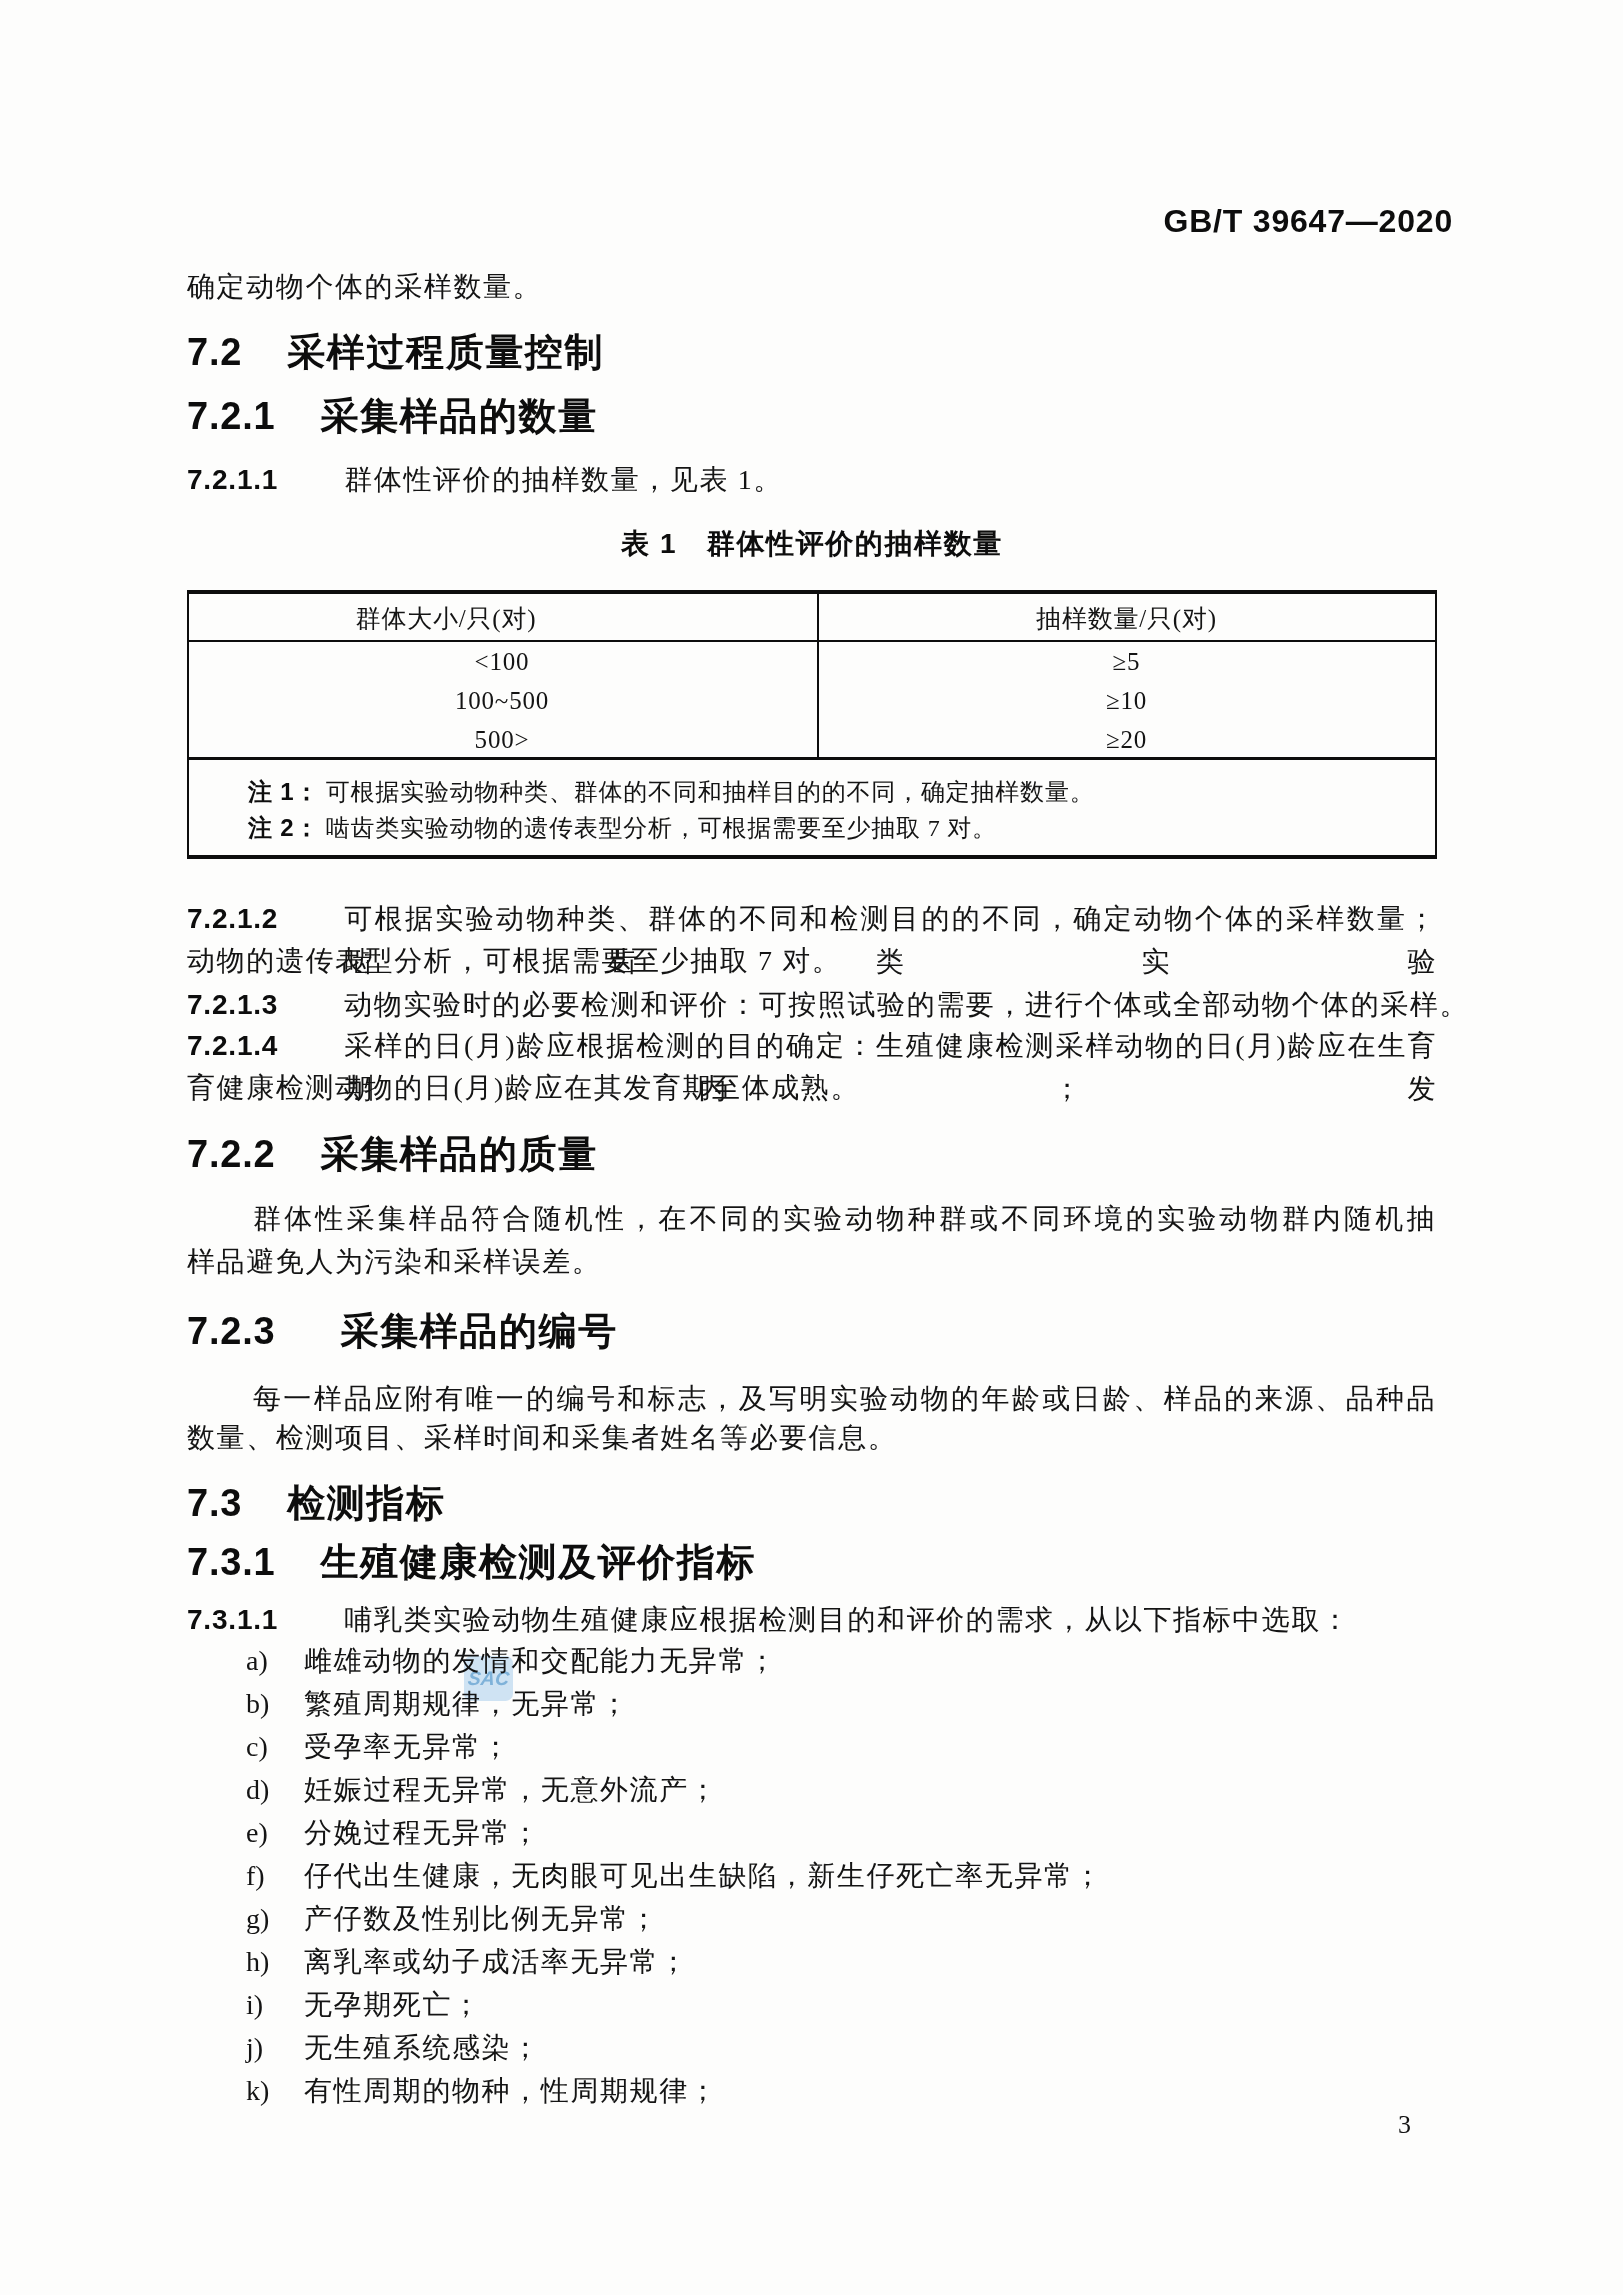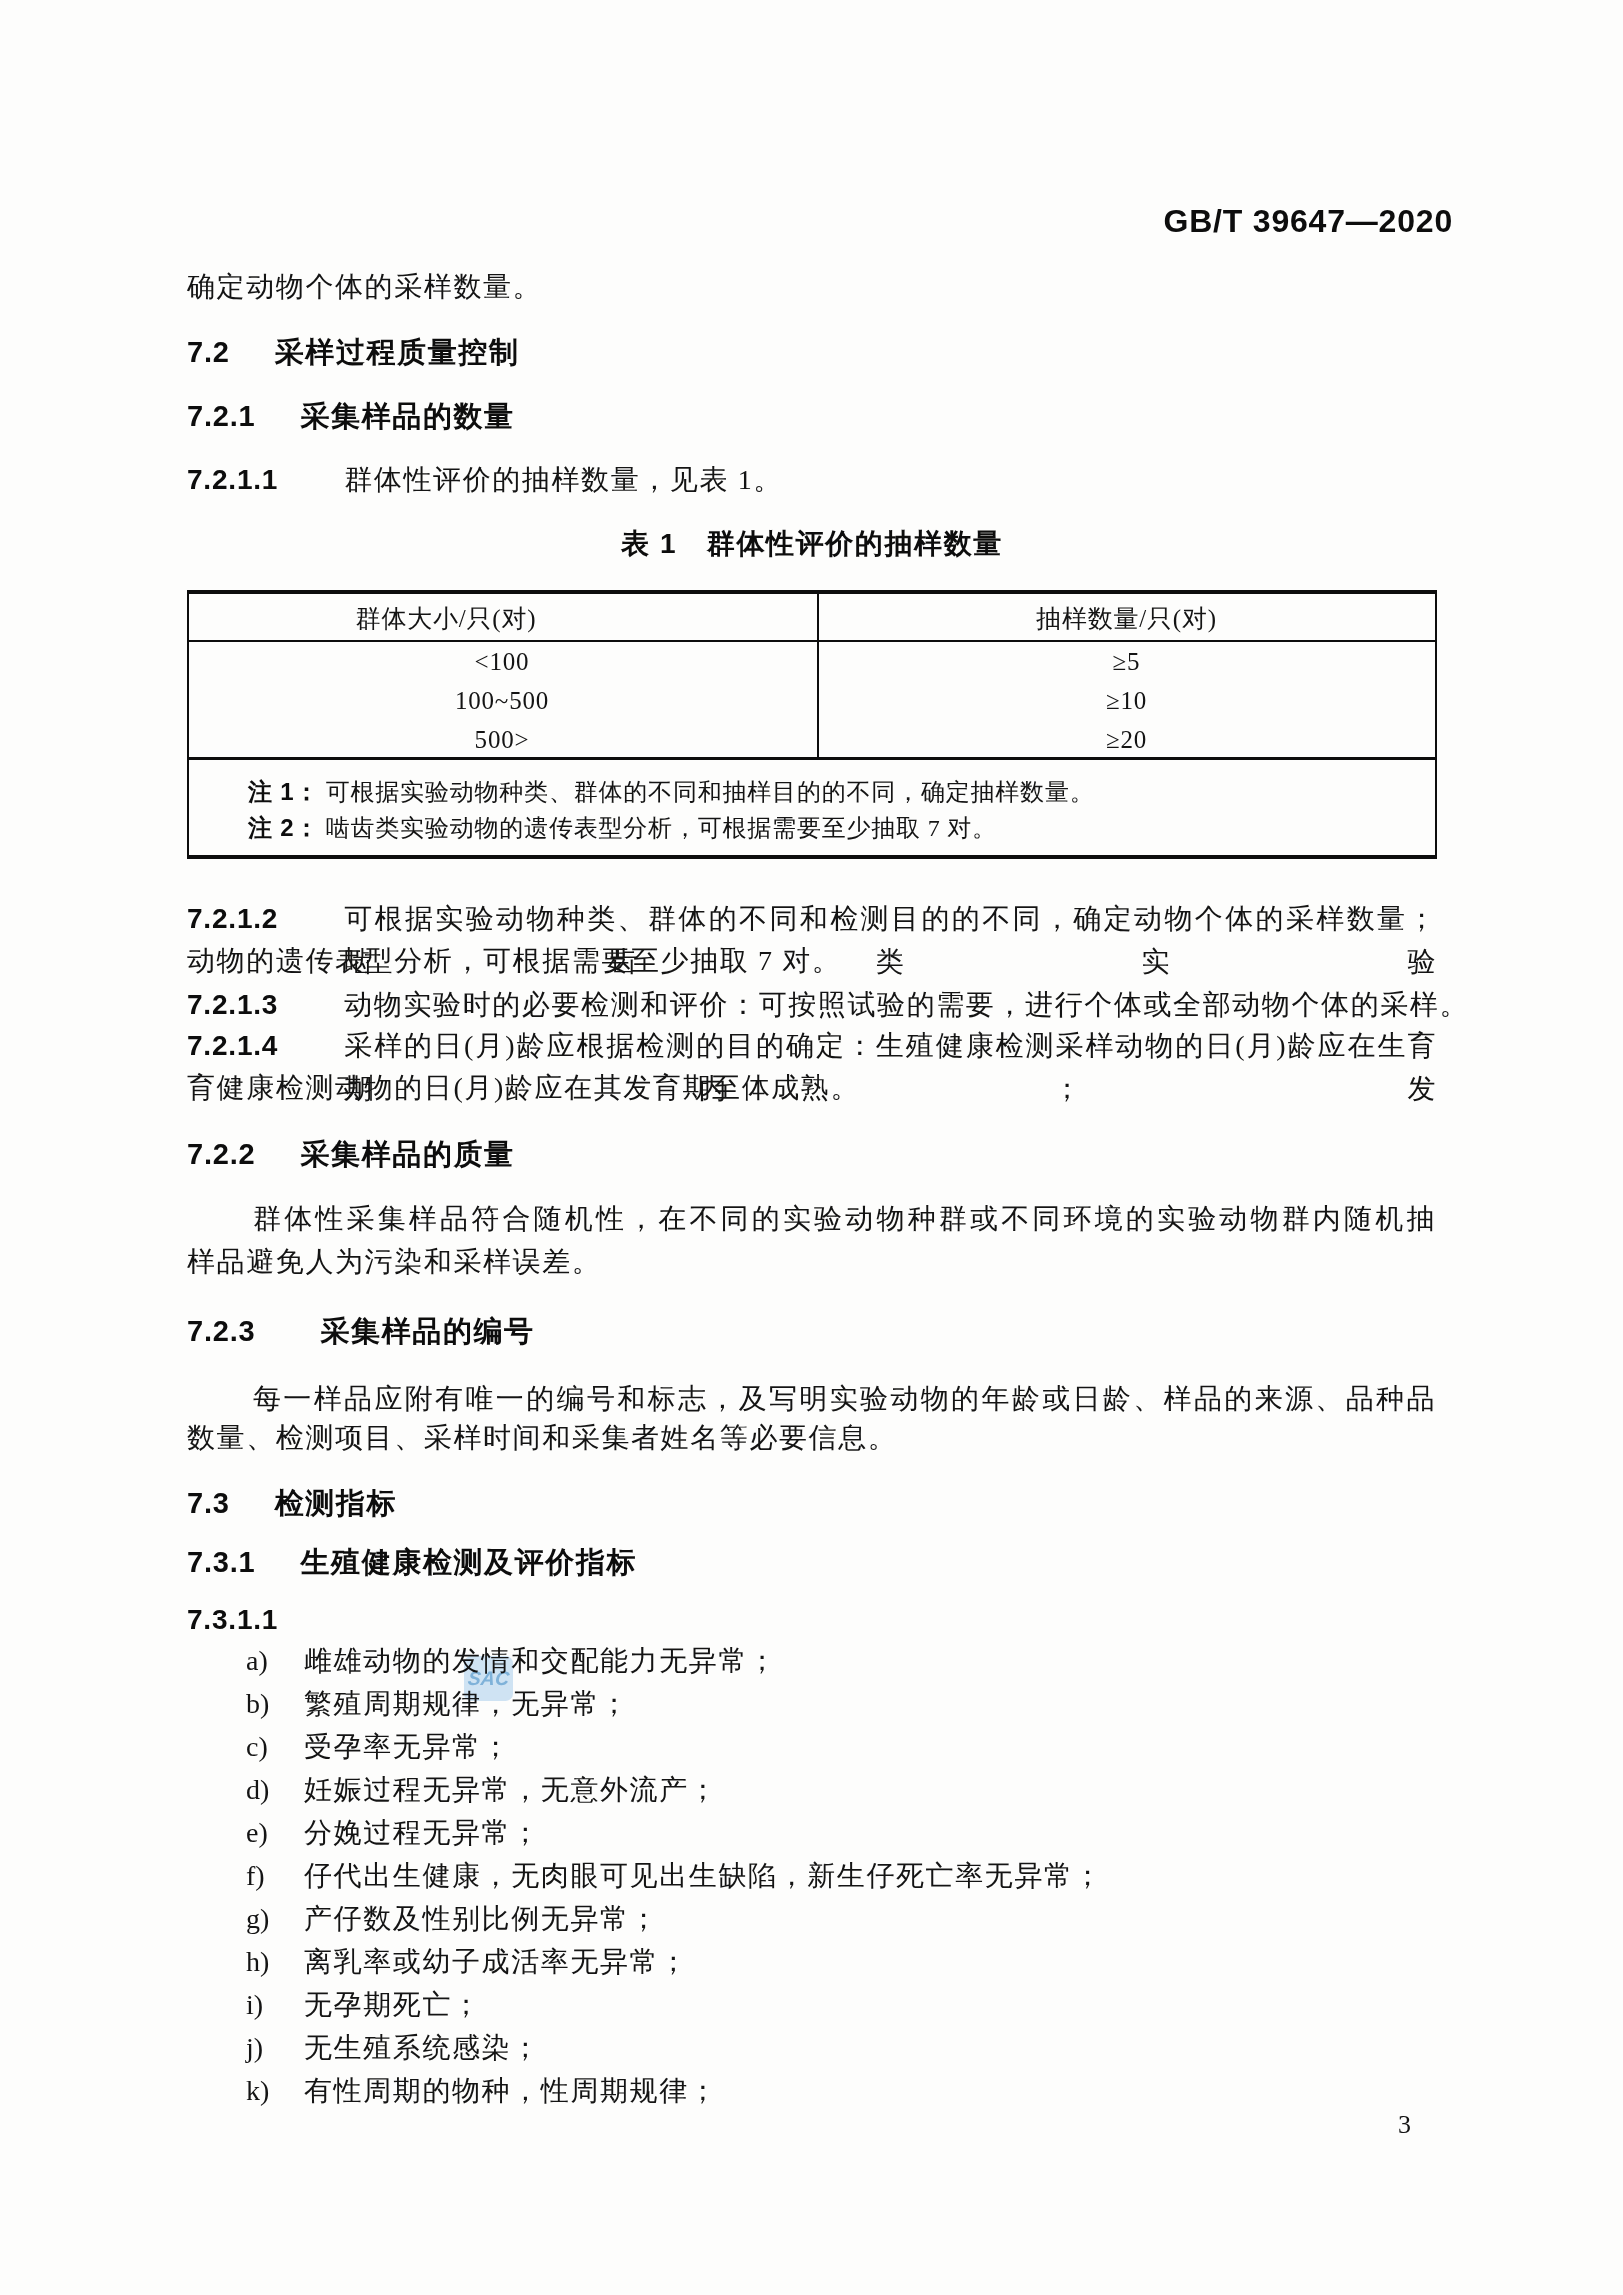--- a/index.html
+++ b/index.html
@@ -34,21 +34,21 @@
   .numpara{display:flex;align-items:baseline;}
   .numpara .pnum{
     font-family:"Liberation Sans","DejaVu Sans",sans-serif;
     font-weight:700;font-size:28px;flex:0 0 auto;
     margin-right:66px;letter-spacing:0.8px;color:#0d0d0d;
   }
   .numpara .ptext{flex:1 1 auto;}
   .heading{
     display:flex;align-items:baseline;height:36px;
     font-family:"Liberation Sans","DejaVu Sans",sans-serif;
-    font-weight:700;font-size:29px;line-height:36px;
+    font-weight:700;font-size:38px;line-height:36px;
     color:#0d0d0d;letter-spacing:1.6px;white-space:nowrap;text-align:right;
   }
   .heading .hnum{margin-right:45px;letter-spacing:0.8px;}
   .caption{
     font-family:"Liberation Sans","DejaVu Sans",sans-serif;
     font-weight:700;font-size:28px;letter-spacing:1.6px;
     text-align:center;color:#0d0d0d;white-space:nowrap;
   }
   
   .tline{background:#0d0d0d;}
@@ -189,20 +189,21 @@
       <span>检测指标</span>
     </div>
 
     <div class="abs heading" style="left:187px;top:1544px;width:1250px;">
       <span class="hnum">7.3.1</span>
       <span>生殖健康检测及评价指标</span>
     </div>
 
     <div class="abs bodyline numpara" style="left:187px;top:1598px;width:1250px;">
       <span class="pnum">7.3.1.1</span>
+      <span class="ptext">哺乳类实验动物生殖健康应根据检测目的和评价的需求，从以下指标中选取：</span>
     </div>
 
     <div class="abs li-marker" style="left:246px;top:1639px;">a)</div>
     <div class="abs li-text" style="left:304px;top:1639px;">雌雄动物的发情和交配能力无异常；</div>
     <div class="abs li-marker" style="left:246px;top:1682px;">b)</div>
     <div class="abs li-text" style="left:304px;top:1682px;">繁殖周期规律，无异常；</div>
     <div class="abs li-marker" style="left:246px;top:1725px;">c)</div>
     <div class="abs li-text" style="left:304px;top:1725px;">受孕率无异常；</div>
     <div class="abs li-marker" style="left:246px;top:1768px;">d)</div>
     <div class="abs li-text" style="left:304px;top:1768px;">妊娠过程无异常，无意外流产；</div>

